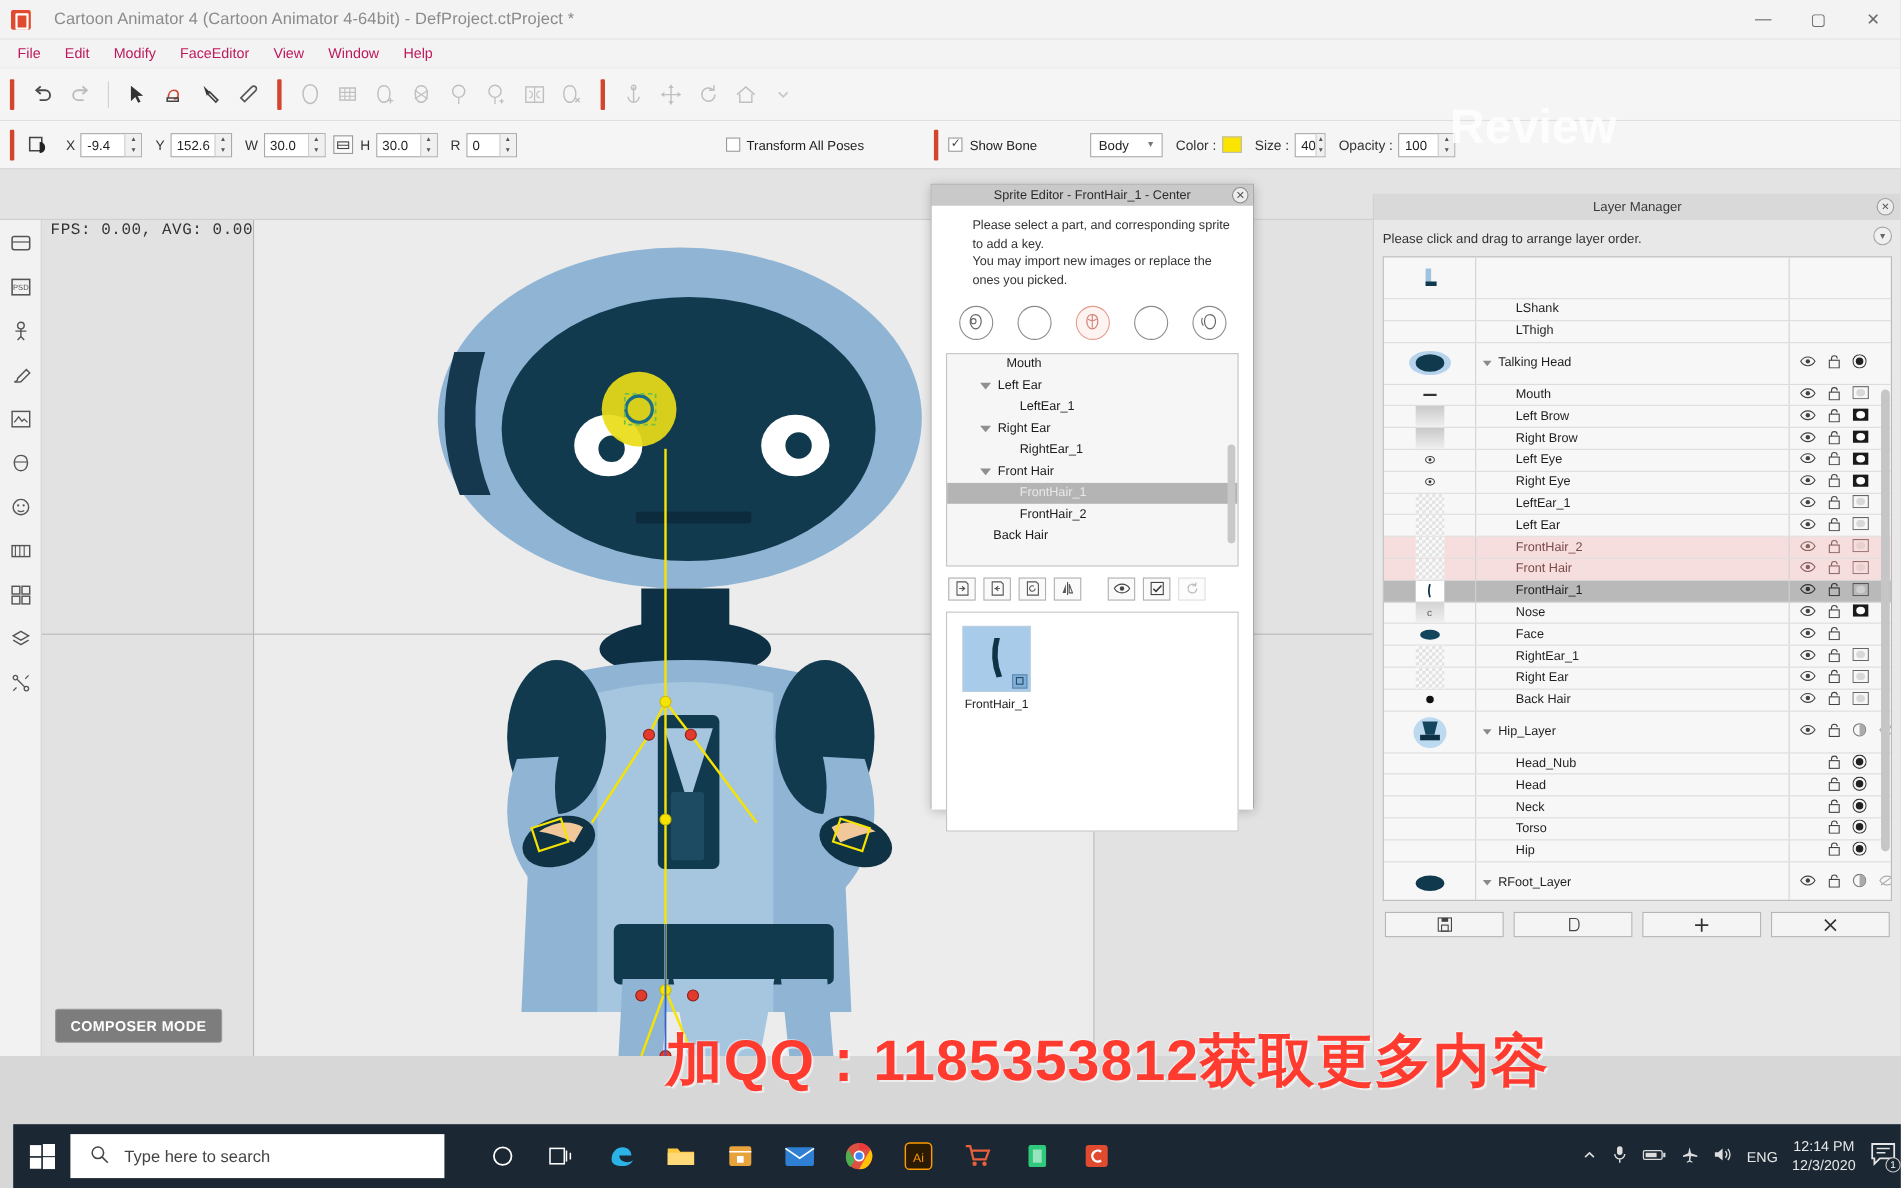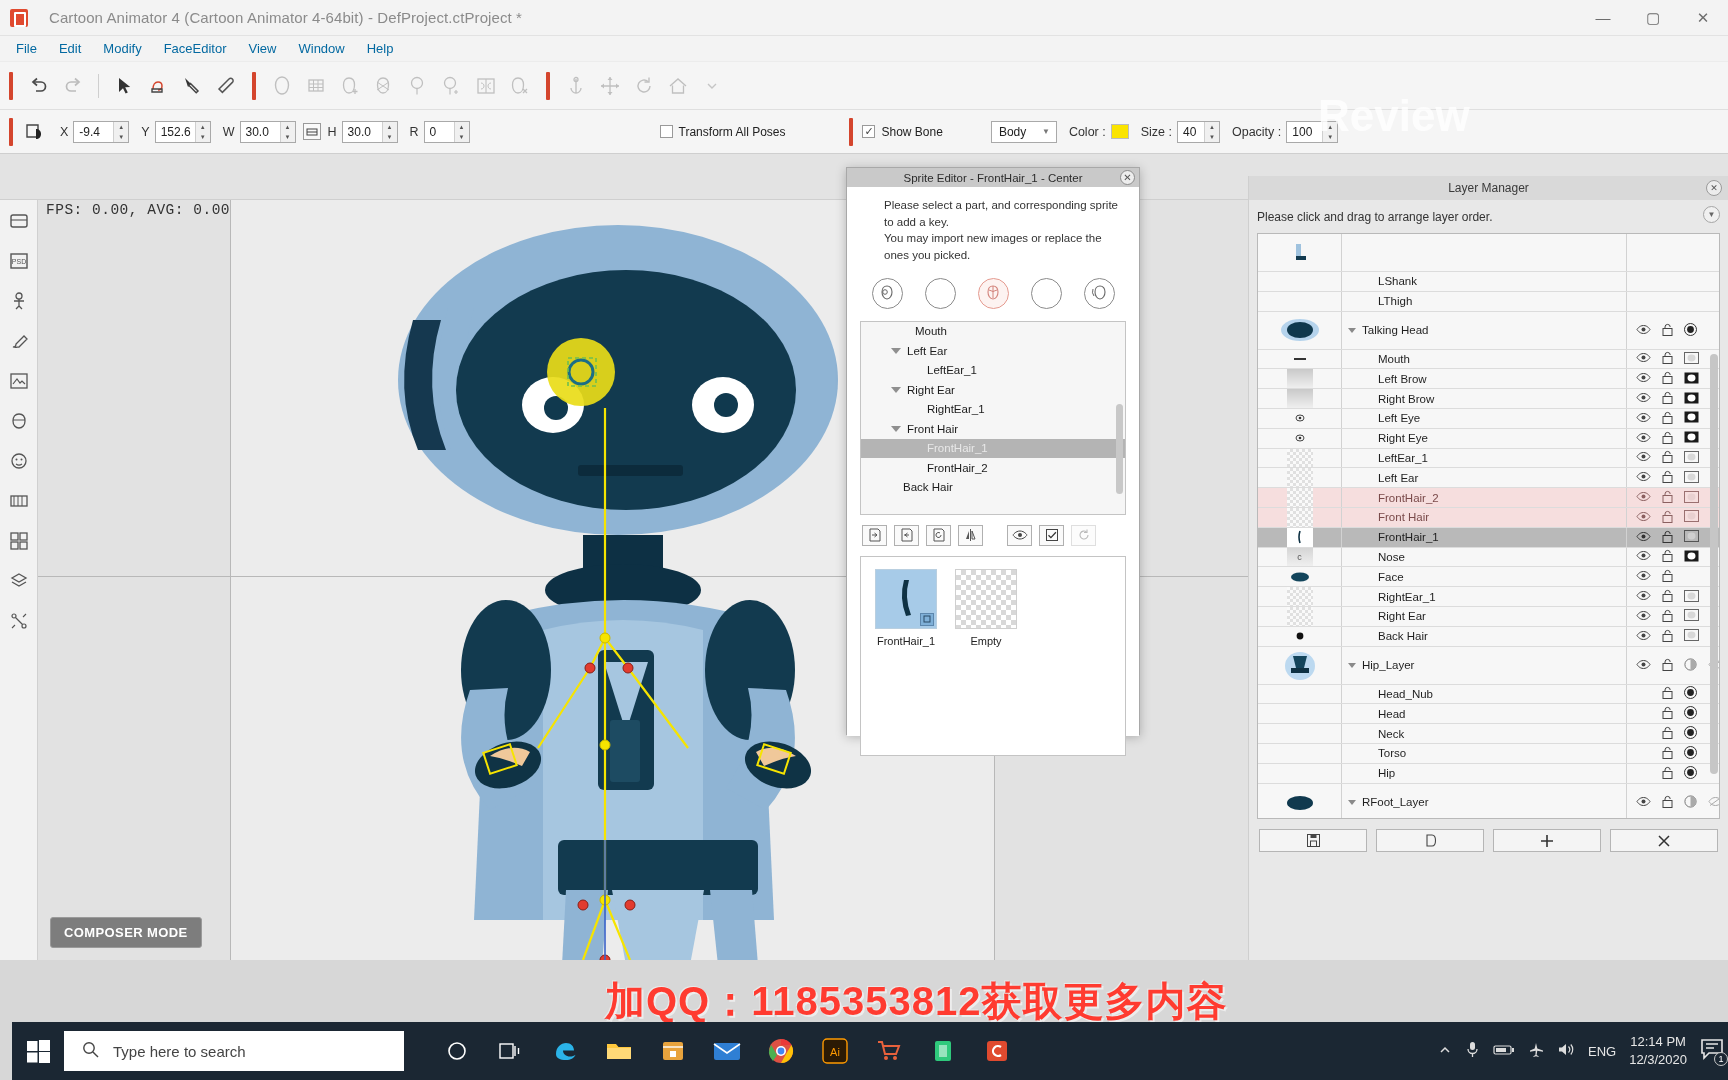--- a/index.html
+++ b/index.html
@@ -29,21 +29,21 @@
   .win-btns{ margin-left:auto; display:flex; height:100%;}
   .win-btn{ width:50px;height:100%;display:flex;align-items:center;justify-content:center;
     color:#6d6d6d;font-size:15px;}
 
   
   .menubar{
     position:absolute; left:0; top:36px; width:1728px; height:26px;
     background:#f3f3f3; display:flex; align-items:center; padding-left:5px;
     border-bottom:1px solid #ececec;
   }
-  .menu-item{ font-size:13px;color:#0369a1;padding:3px 11px; }
+  .menu-item{ font-size:13px;color:#be185d;padding:3px 11px; }
 
   
   .toolbar{
     position:absolute; left:0; top:62px; width:1728px; height:48px;
     background:#f5f5f5; display:flex; align-items:center;
     border-bottom:1px solid #dfdfdf;
   }
   .tb-sep{ width:4px;height:28px;background:#d4452d;margin:0 9px;border-radius:1px;flex:none;}
   .tb-line{ width:1px;height:24px;background:#cfcfcf;margin:0 8px;flex:none;}
   .tb-btn{
@@ -212,24 +212,24 @@
     flex:1;height:23px;border:1px solid #b5b5b5;background:#f4f4f4;display:flex;
     align-items:center;justify-content:center;color:#444;font-size:13px;
   }
 
   
   .wm-big{
     position:absolute;left:1318px;top:95px;width:290px;color:#fff;opacity:.82;
     font-size:44px;font-weight:bold;line-height:.95;pointer-events:none;
   }
   .wm-qq{
-    position:absolute;left:605px;top:930px;font-size:40px;font-weight:bold;
+    position:absolute;left:605px;top:930px;font-size:52px;font-weight:bold;
     color:#ff3b30;letter-spacing:1px;
     text-shadow:2px 2px 0 rgba(255,255,255,.55),-1px -1px 0 rgba(255,255,255,.45);
-    pointer-events:none;white-space:nowrap;margin-top:44px;
+    pointer-events:none;white-space:nowrap;
   }
 
   
   .taskbar{
     position:absolute;left:12px;bottom:0;width:1728px;height:58px;background:#1b2733;
     display:flex;align-items:center;
   }
   .tb-start{ width:52px;height:100%;display:flex;align-items:center;justify-content:center; }
   .tb-search{
     width:340px;height:40px;background:#fff;display:flex;align-items:center;
@@ -455,21 +455,21 @@
   </label>
 
   <div style="width:48px"></div>
   <div class="combo">
     <span>Body</span>
     <span class="caret">▼</span>
   </div>
   <span class="prop-lbl">Color :</span>
   <div class="swatch"></div>
   <span class="prop-lbl">Size :</span>
-  <div class="spin" style="width:43px">
+  <div class="spin" style="width:28px">
     <span class="val">40</span>
     <span class="arrows">
         <i>▲</i>
         <i>▼</i>
       </span>
   </div>
   <span class="prop-lbl">Opacity :</span>
   <div class="spin" style="width:52px">
     <span class="val">100</span>
     <span class="arrows">
@@ -754,24 +754,20 @@
           <svg width="60" height="58" viewBox="0 0 60 58" style="display:block">
               <path d="M28 10 q-5 18 2 36 l5 -1 q-7 -18 -2 -35z" fill="#0f3244"></path>
             </svg>
           <span style="position:absolute;right:2px;bottom:2px;width:14px;height:13px;background:#7fb0d8;border:1px solid #5d87ad;display:flex;align-items:center;justify-content:center">
             <svg width="8" height="8" viewBox="0 0 8 8">
                 <rect x="1" y="1" width="6" height="6" fill="none" stroke="#2a4a66" stroke-width="1"></rect>
               </svg>
           </span>
         </div>
         <div class="sp-lbl">FrontHair_1</div>
-      </div>
-      <div class="sp-item">
-        <div class="sp-thumb checker"></div>
-        <div class="sp-lbl">Empty</div>
       </div>
     </div>
   </div>
 </div>
 
 <div class="rightpanel">
   <div class="lp-head">
     <span>Layer Manager</span>
     <span class="lp-collapse">✕</span>
   </div>

